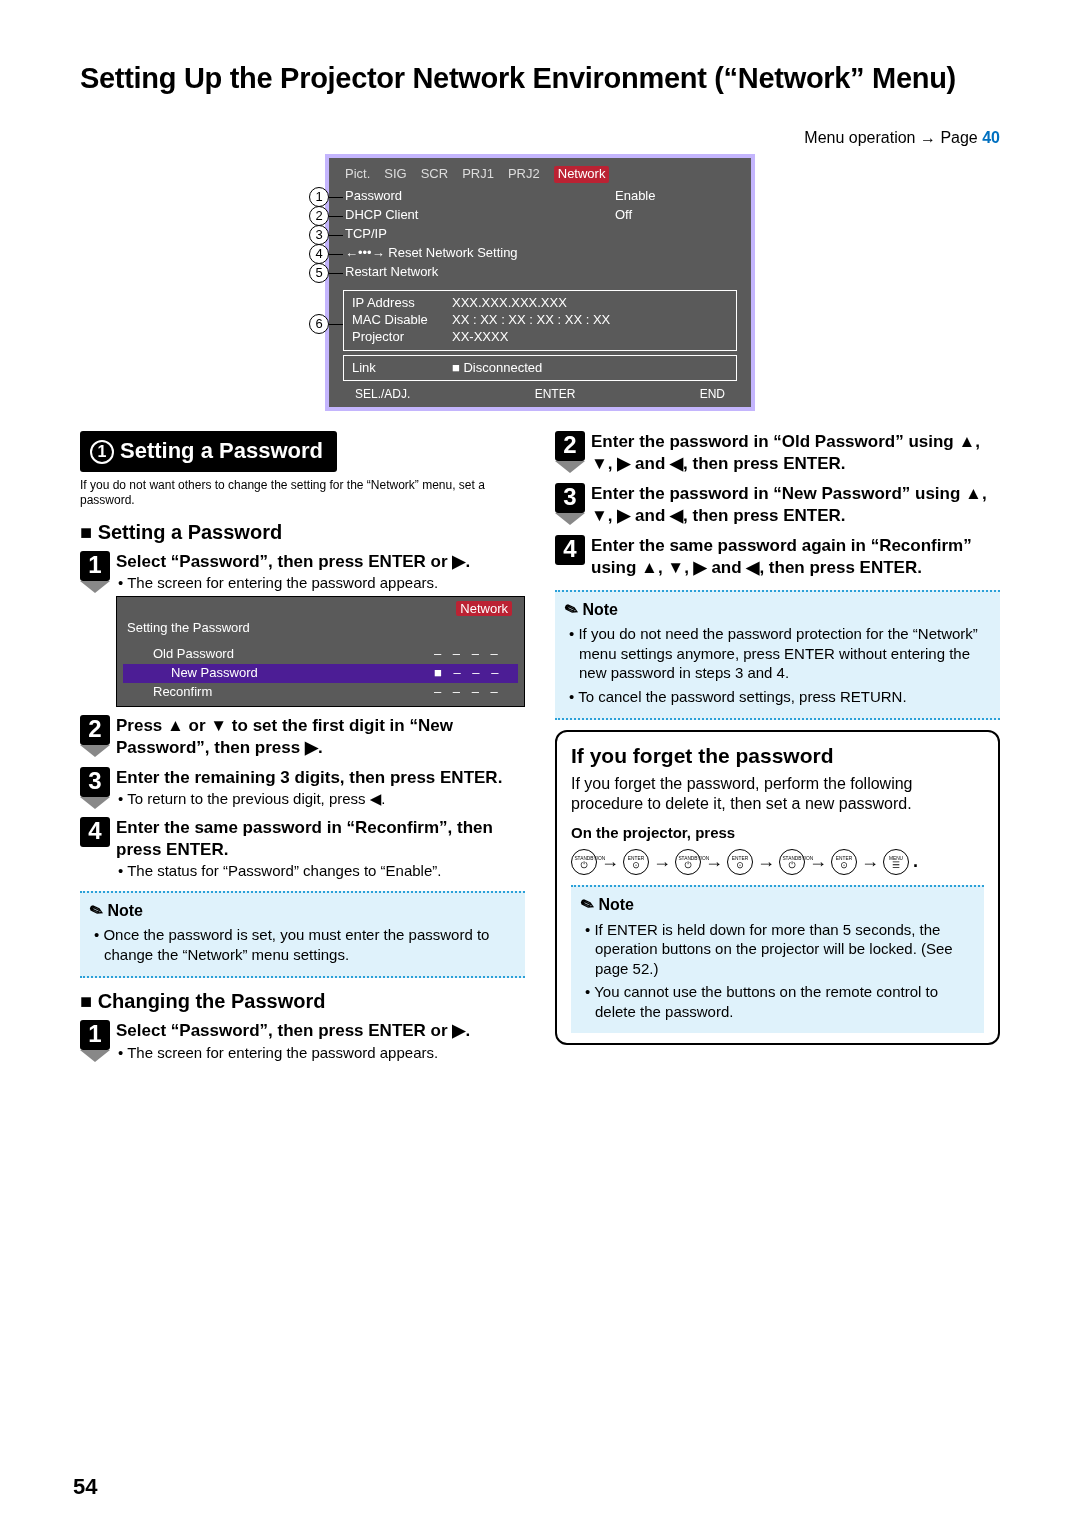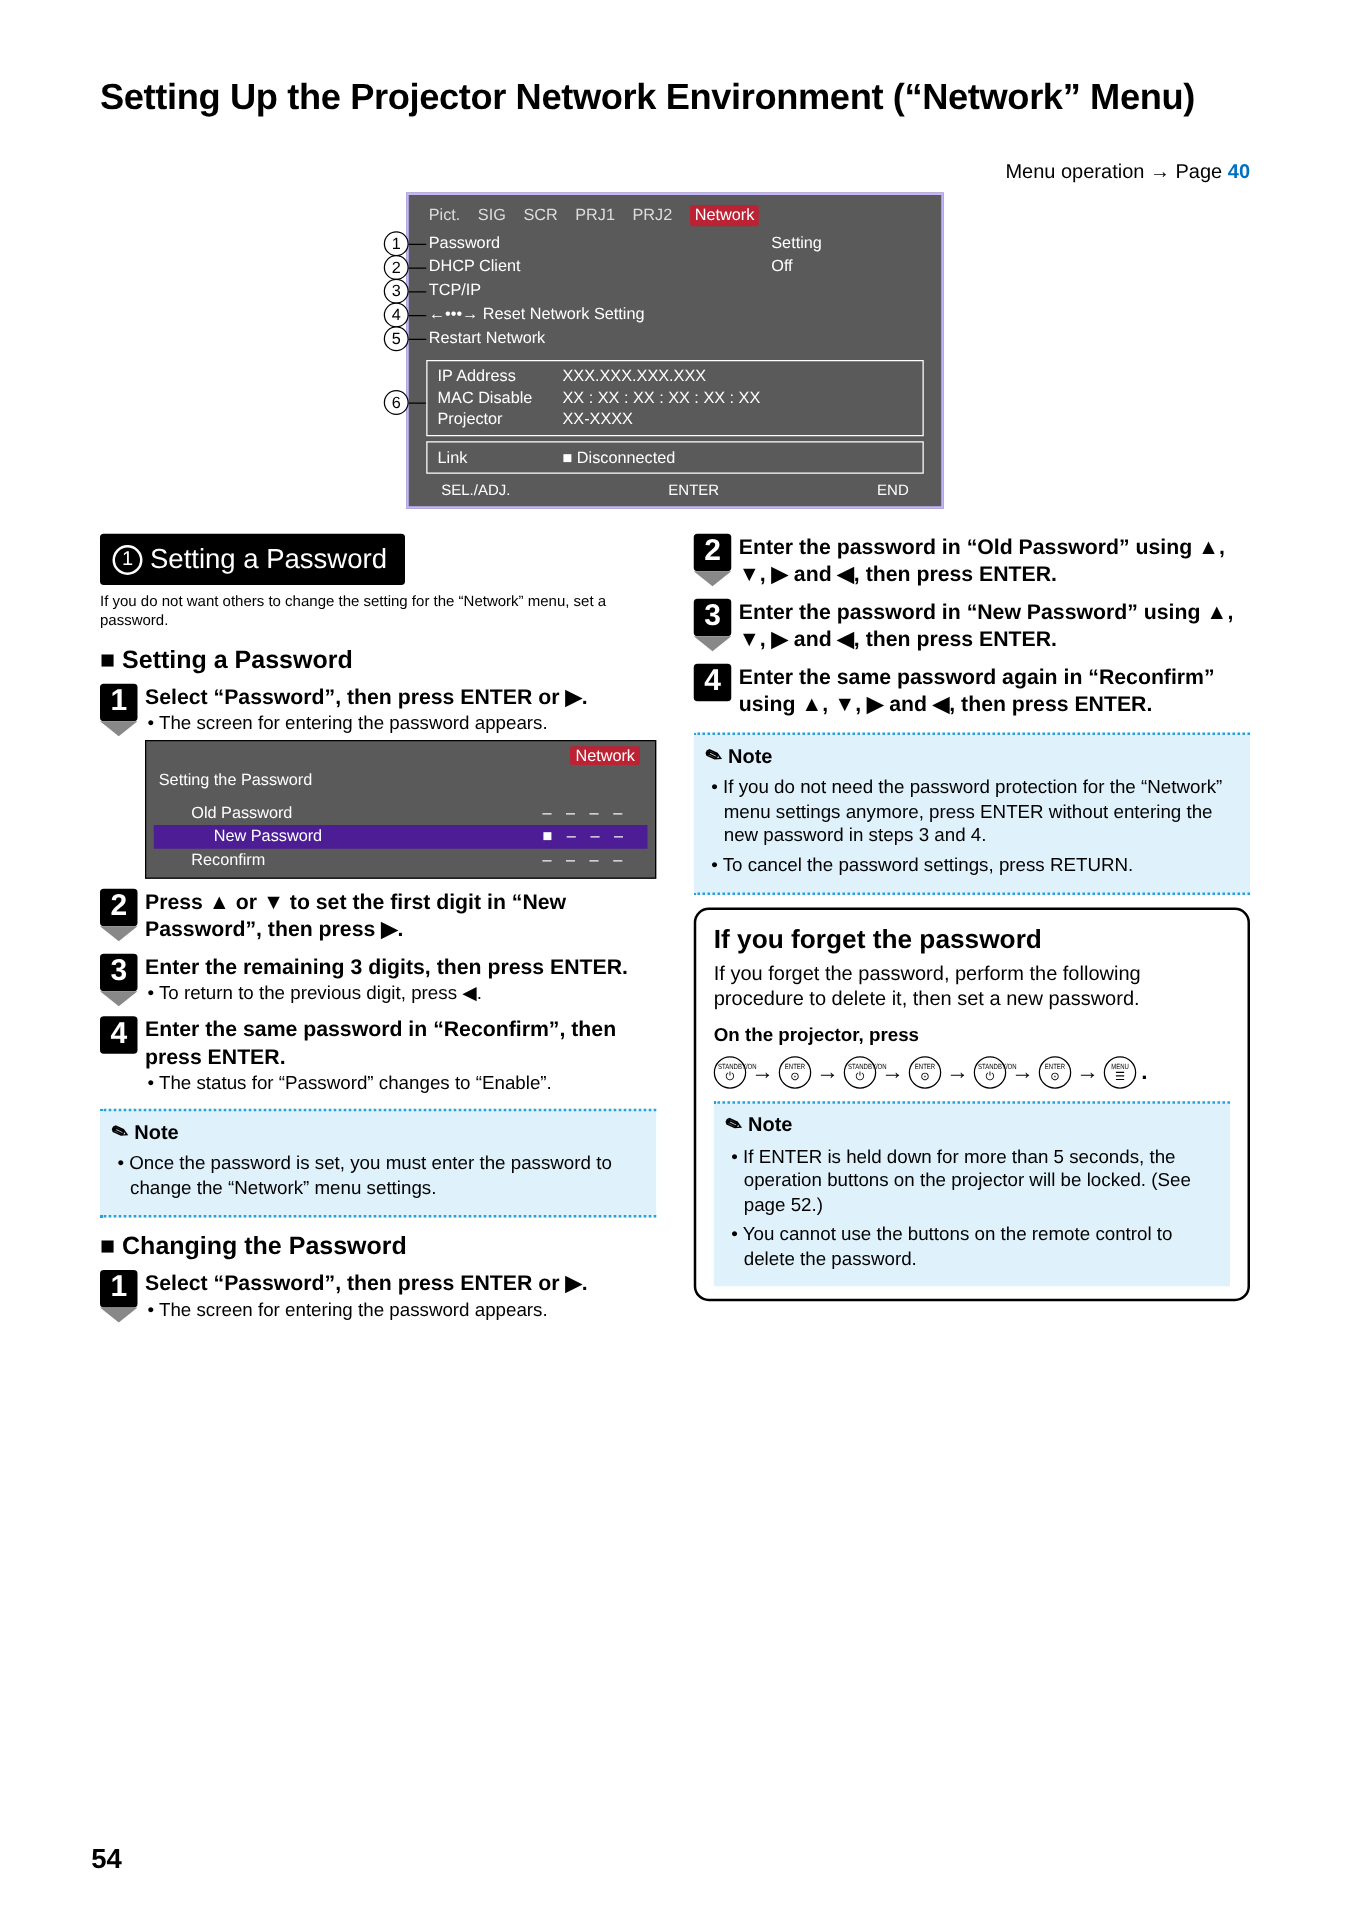--- a/index.html
+++ b/index.html
@@ -21,21 +21,21 @@
   }
   .menu-op {
     text-align: right;
     font-size: 16px;
     margin-bottom: 6px;
   }
   .page-link { color: #0070c0; font-weight: bold; }
   .menu-panel {
     width: 430px;
     margin: 0 auto 20px auto;
-    border: 2px solid #c4b5fd;
+    border: 4px solid #c4b5fd;
     background: #5a5a5a;
     color: #fff;
     font-size: 13px;
     padding: 6px 8px 4px 8px;
     position: relative;
   }
   .menu-tabs { display: flex; gap: 14px; padding: 2px 8px 4px 8px; }
   .menu-tab { color: #ddd; }
   .menu-tab.active {
     background: #bb2233;
@@ -74,21 +74,21 @@
   }
   .info-row { display:flex; }
   .info-row .l { width: 100px; }
   .menu-footer { display:flex; justify-content: space-between; padding: 2px 18px 0 18px; margin-top:2px; font-size:12px;}
   .cols { display:flex; gap: 30px; }
   .col { flex:1; min-width:0; }
   .section-badge {
     display: inline-block;
     background: #000;
     color: #fff;
-    font-weight: normal;
+    font-weight: bold;
     font-size: 22px;
     padding: 6px 14px 6px 10px;
     border-radius: 3px;
     margin-bottom: 6px;
   }
   .section-badge .circ {
     display:inline-block;
     border:2px solid #fff;
     border-radius:50%;
     width:24px; height:24px;
@@ -202,21 +202,21 @@
     <span class="menu-tab">SCR</span>
     <span class="menu-tab">PRJ1</span>
     <span class="menu-tab">PRJ2</span>
     <span class="menu-tab active">Network</span>
   </div>
   <div class="menu-item-wrap">
       <span class="circle-num">1</span>
       <span class="circle-line"></span>
     <div class="menu-row">
         <span class="label">Password</span>
-        <span class="val">Setting</span>
+        <span class="val">Enable</span>
       </div>
     </div>
   <div class="menu-item-wrap">
       <span class="circle-num">2</span>
       <span class="circle-line"></span>
     <div class="menu-row">
         <span class="label">DHCP Client</span>
         <span class="val">Off</span>
       </div>
     </div>

